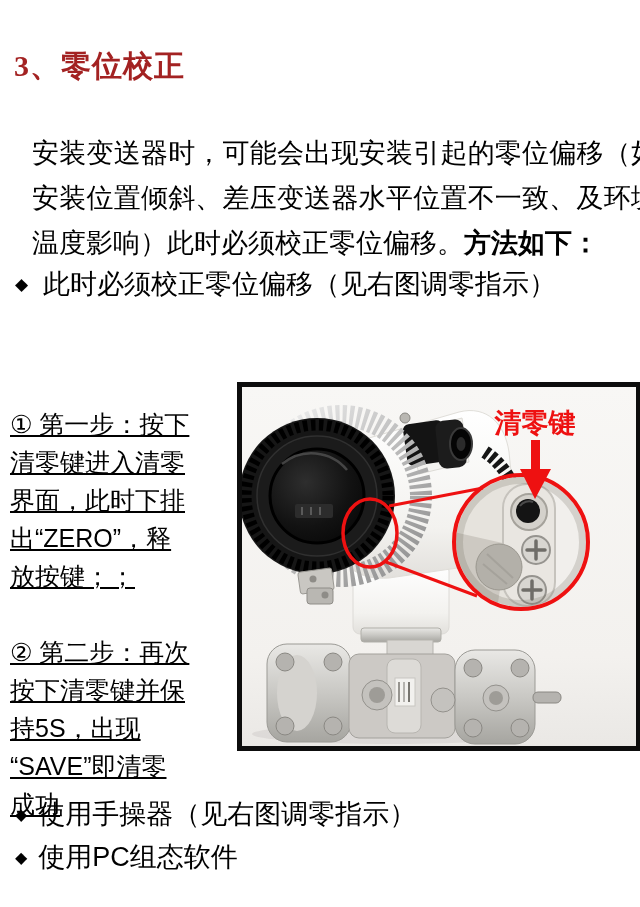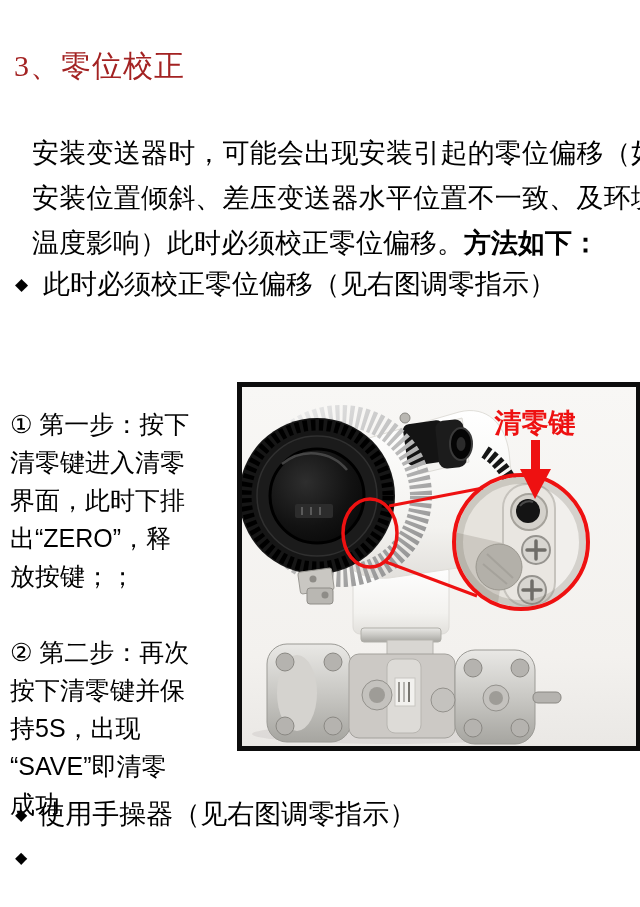--- a/index.html
+++ b/index.html
@@ -3,35 +3,35 @@
 <meta charset="utf-8">
 <style>
   html,body{margin:0;padding:0;background:#fff;}
   .page{
     position:relative;width:640px;height:907px;background:#ffffff;overflow:hidden;
     font-family:"Liberation Sans","DejaVu Sans",sans-serif;color:#000;
   }
   .title{
     position:absolute;left:14px;top:26px;
     font-family:"Liberation Serif","DejaVu Serif",serif;
-    font-weight:normal;font-size:30px;color:#a32222;letter-spacing:1px;text-align:center;
+    font-weight:bold;font-size:30px;color:#a32222;letter-spacing:1px;text-align:center;
   }
   .intro{
     position:absolute;left:12px;top:104px;width:626px;
     font-size:27px;line-height:45px;text-align:justify;margin-left:20px;
   }
   .intro .bold{font-weight:bold;}
   .pos-bullet{
     position:absolute;left:15px;top:266px;display:flex;align-items:center;
     font-size:27px;line-height:36px;
   }
   .pos-bullet .marker{font-size:17px;margin-right:15px;transform:translateY(1px);}
   .steps{
     position:absolute;left:10px;top:367px;width:222px;
-    font-size:25px;line-height:38px;white-space:pre-line;
+    font-size:25px;line-height:38px;white-space:pre-line;text-decoration:underline;
   }
   .figure{
     position:absolute;left:229px;top:374px;width:404px;height:369px;
   }
   .figure svg{display:block;}
   .bottom{
     position:absolute;left:15px;top:792px;font-size:27px;
   }
   .bottom .row{display:flex;align-items:center;height:43px;}
   .bottom .marker{font-size:16px;margin-right:11px;transform:translateY(1px);}
@@ -220,16 +220,17 @@
     </svg>
   </figure>
 
   <div class="bottom">
     <div class="row">
       <span class="marker">◆</span>
       <span>使用手操器（见右图调零指示）</span>
     </div>
     <div class="row">
       <span class="marker">◆</span>
+      <span>使用PC组态软件</span>
     </div>
   </div>
 
 </div>
 
 </body></html>

